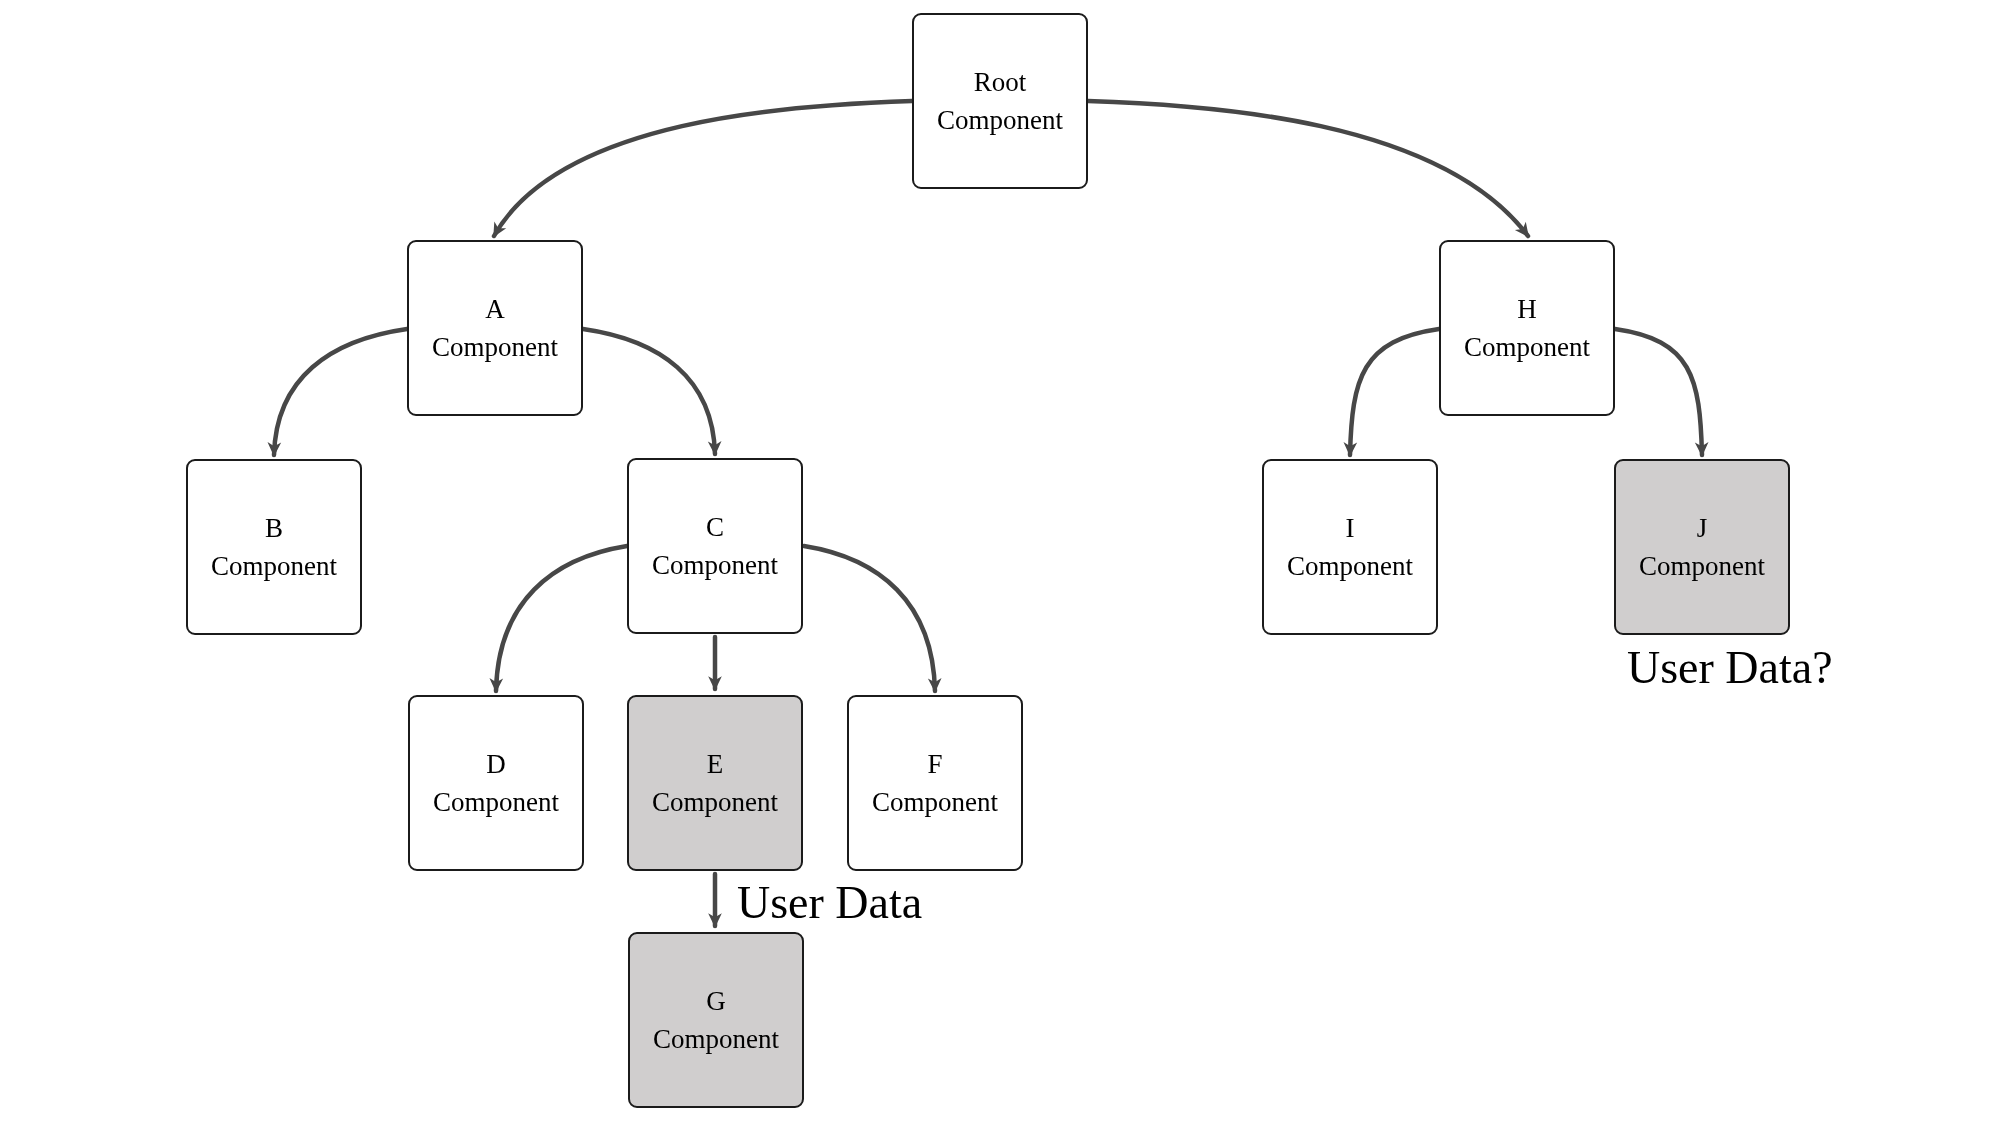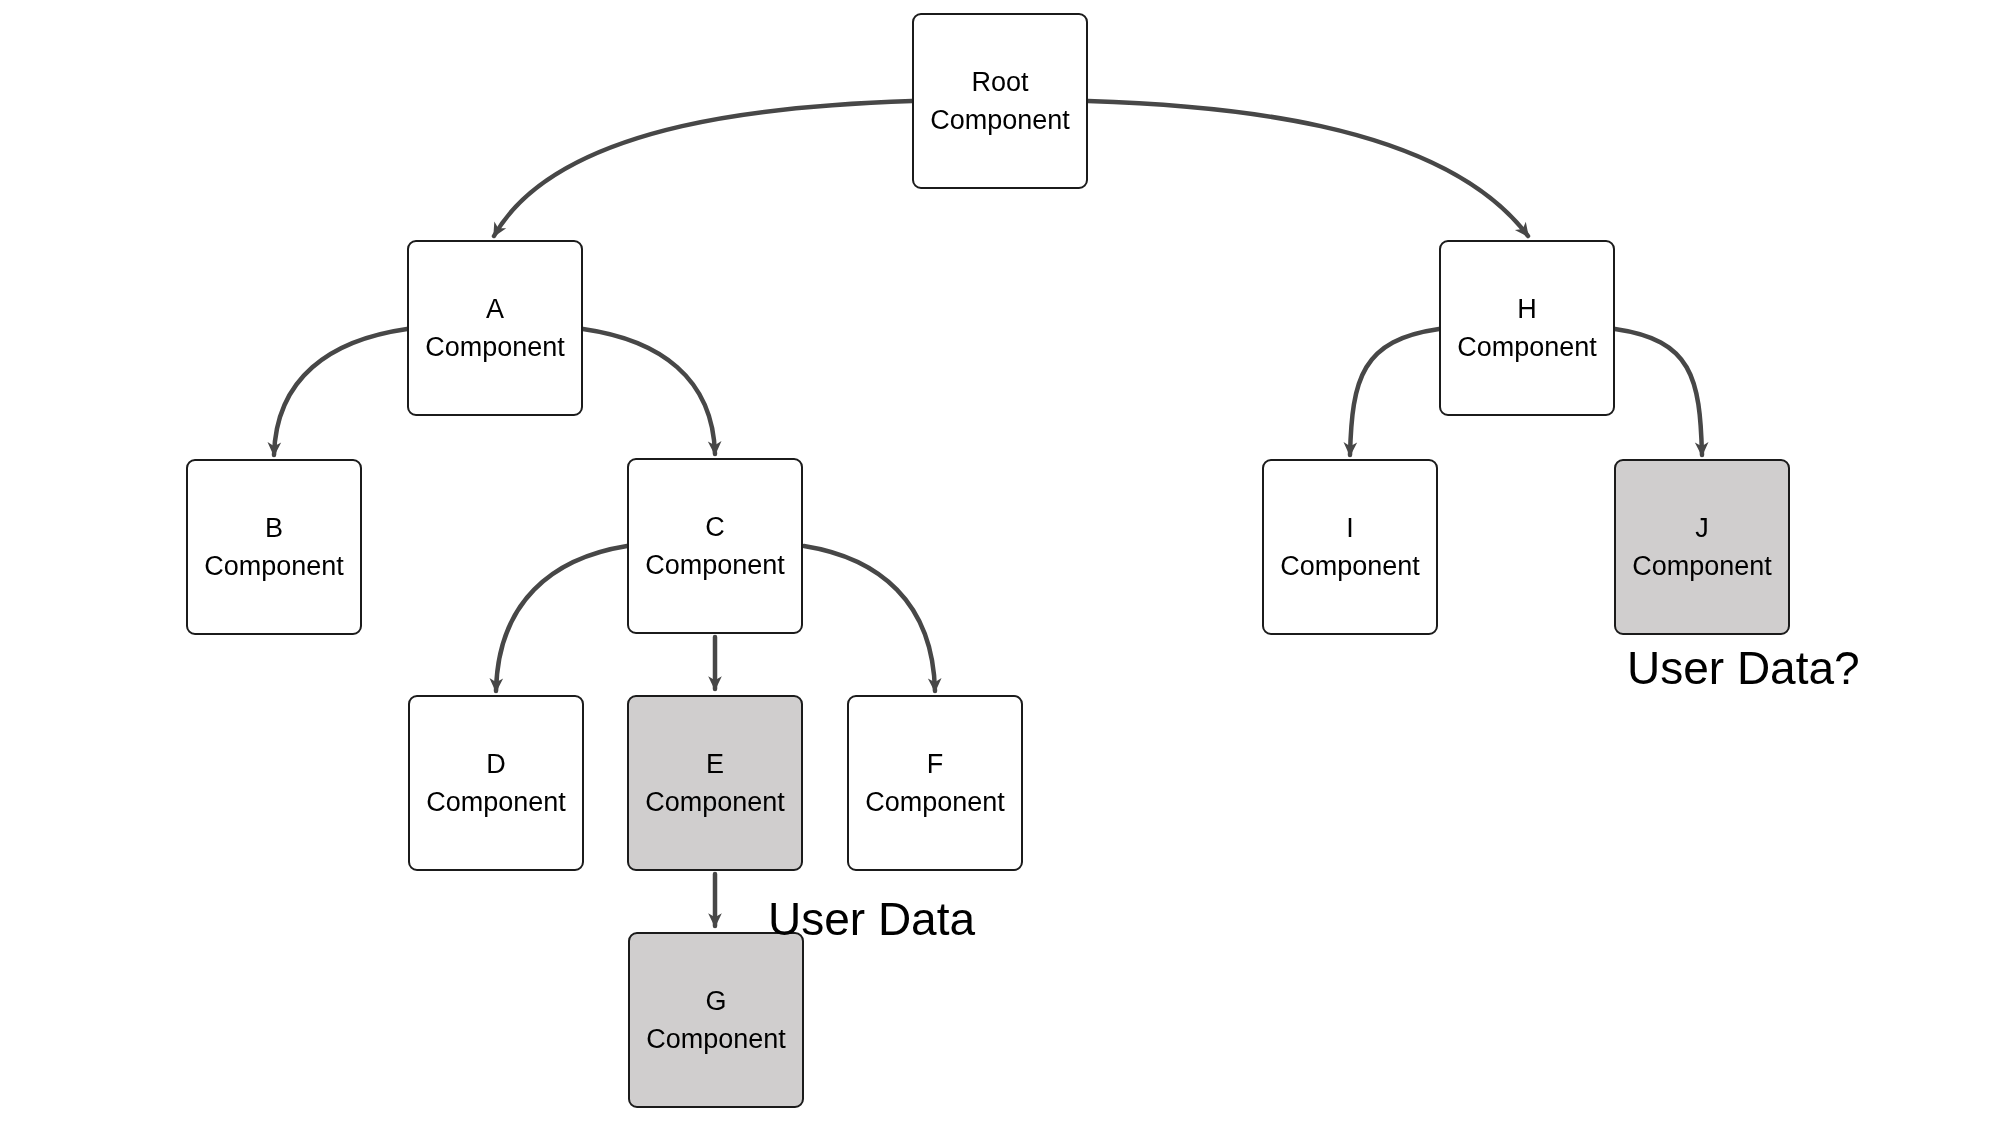--- a/index.html
+++ b/index.html
@@ -7,20 +7,21 @@
     padding: 0;
     background: #ffffff;
     font-family: "Liberation Sans", sans-serif;
   }
   #stage {
     position: relative;
     width: 1999px;
     height: 1137px;
     background: #ffffff;
     overflow: hidden;
+    font-family: Liberation Serif, serif;
   }
   #edges {
     position: absolute;
     left: 0; top: 0;
     width: 1999px;
     height: 1137px;
   }
   .node {
     position: absolute;
     width: 176px;
@@ -54,21 +55,21 @@
   .pos-f    { left: 847px;  top: 695px; }
   .pos-g    { left: 628px;  top: 932px; }
 
   .annotation {
     position: absolute;
     color: #000000;
     font-size: 46px;
     line-height: 42px;
     white-space: nowrap;
   }
-  .pos-user-data  { left: 768px;  top: 882px; margin-top: 16px; }
+  .pos-user-data  { left: 737px;  top: 882px; }
   .pos-user-data-q{ left: 1627px; top: 647px; }
 </style>
 </head>
 <body>
 
 <div id="stage">
 
   <svg id="edges" viewBox="0 0 1999 1137" xmlns="http://www.w3.org/2000/svg" aria-hidden="true">
     <defs>
       <marker id="arrowhead" viewBox="0 0 10 10" refX="8.6" refY="5" markerWidth="3.6" markerHeight="3.3" orient="auto-start-reverse">

